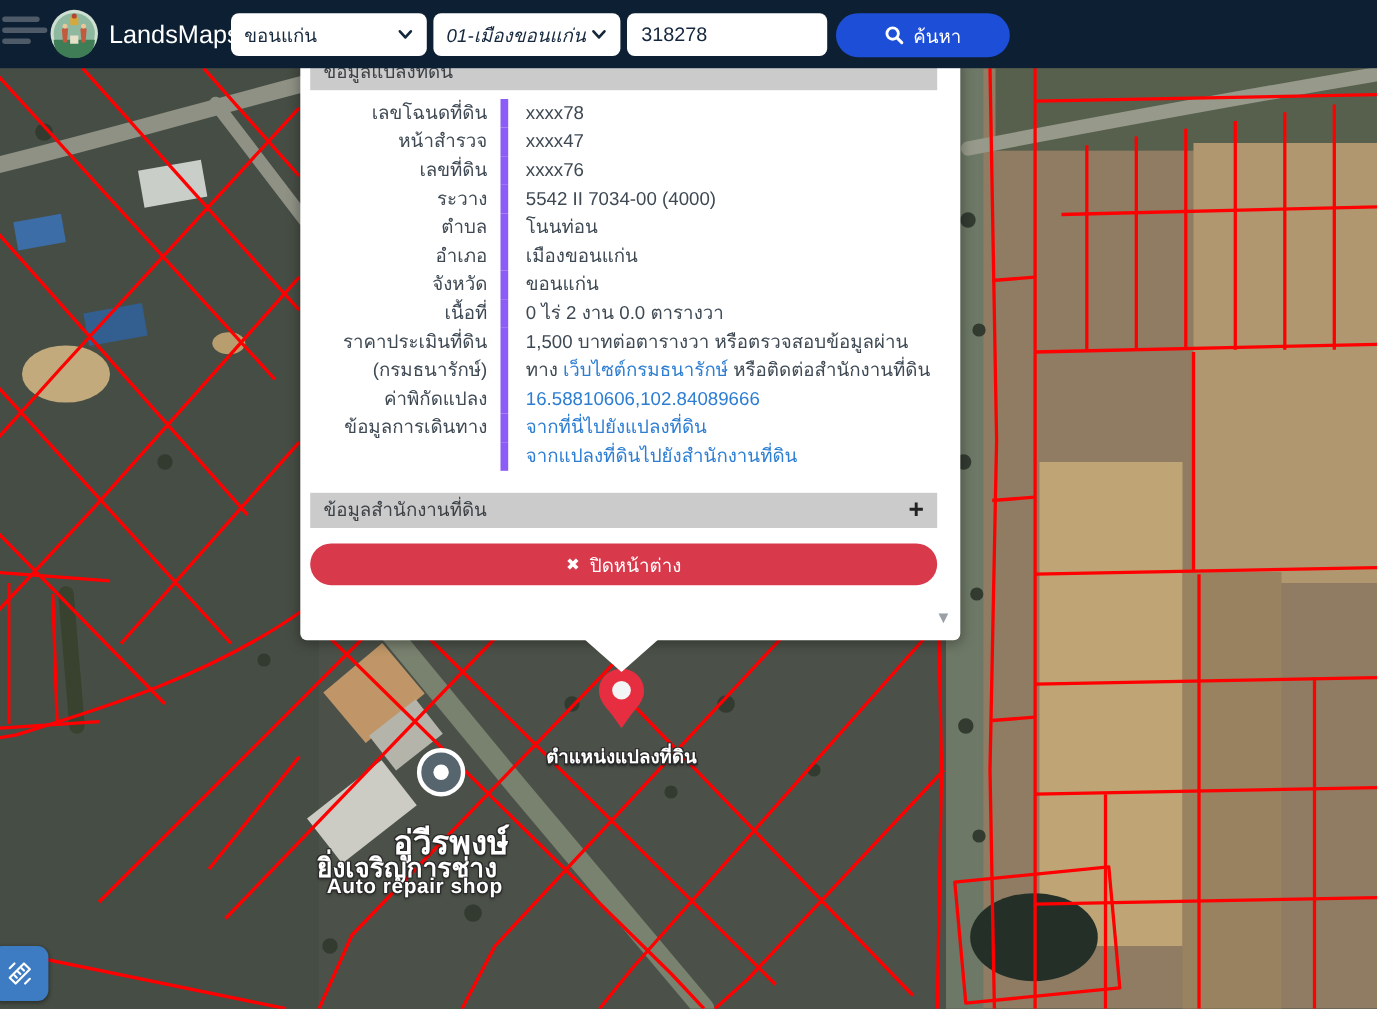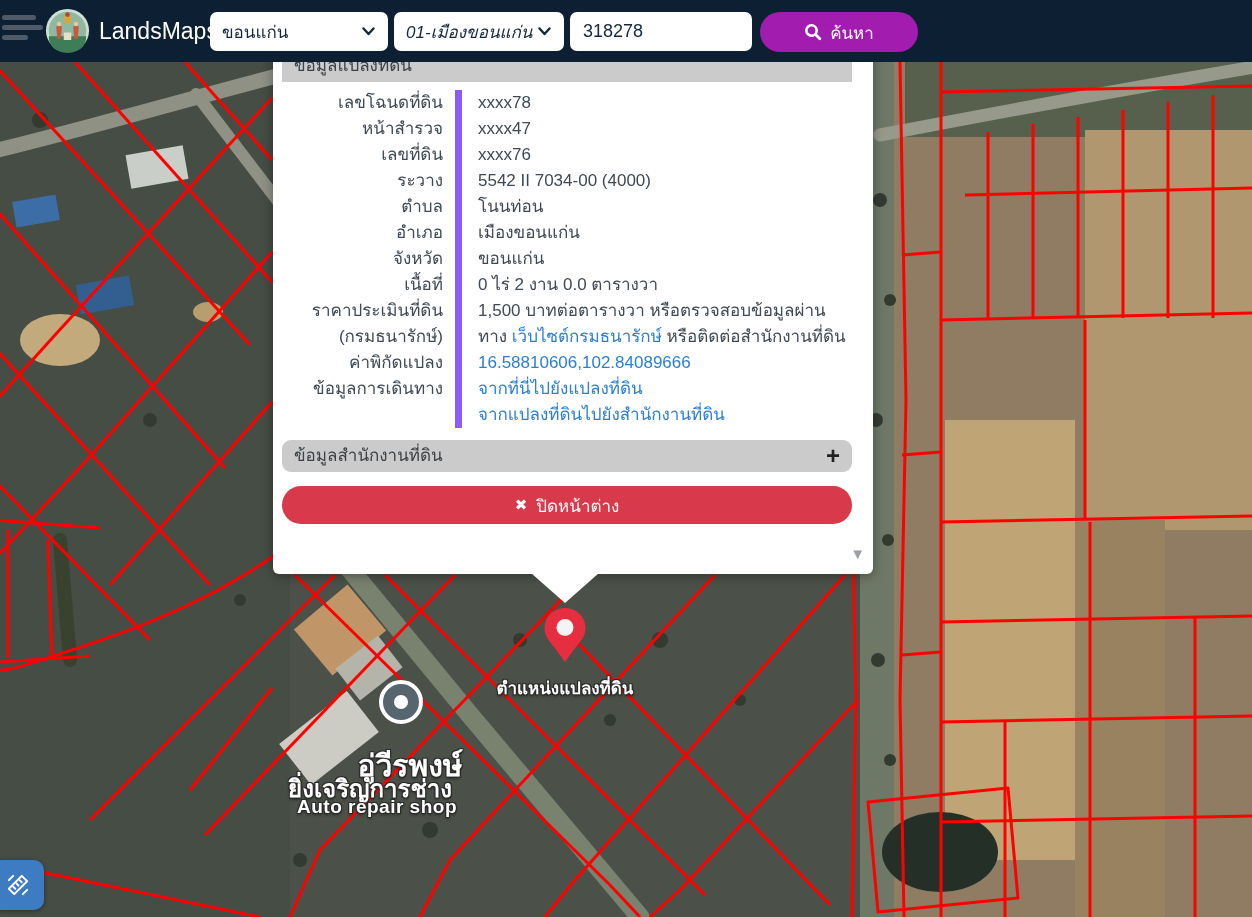--- a/index.html
+++ b/index.html
@@ -40,41 +40,41 @@
   .nav-control{
     position:absolute;top:12px;height:39px;background:#fff;border-radius:7px;
     box-sizing:border-box;display:flex;align-items:center;color:#15273d;font-size:17px;
   }
   .nav-select{padding:0 12px;cursor:pointer;justify-content:space-between;}
   #province-select{left:210px;width:178px;}
   #amphoe-select{left:394px;width:170px;font-style:italic;}
   #parcel-input{left:570px;width:182px;border:none;outline:none;padding:0 13px;font-size:18px;color:#15273d;font-family:inherit;}
   #search-btn{
     position:absolute;left:760px;top:12px;width:158px;height:40px;border:none;cursor:pointer;
-    background:#a21caf;border-radius:20px;color:#fff;font-size:17px;font-family:inherit;
+    background:#1d4ed8;border-radius:20px;color:#fff;font-size:17px;font-family:inherit;
     display:flex;align-items:center;justify-content:center;gap:8px;font-weight:500;
   }
   
   #popup{
     position:absolute;left:273px;top:50px;width:600px;z-index:5;
     background:#fff;border-radius:6px;box-shadow:0 2px 12px rgba(0,0,0,.35);
     box-sizing:border-box;padding:0 21px 50px 9px;
   }
   .section-bar{
     height:32px;line-height:32px;background:#cbcbcb;color:#3c4146;font-size:17px;
     padding:0 12px;display:flex;justify-content:space-between;align-items:flex-end;
   }
   #parcel-table{
     display:grid;grid-template-columns:180px 1fr;padding:8px 0;font-size:17px;color:#3e4953;
   }
   #parcel-table .cell{line-height:26px;}
   #parcel-table .label{border-right:7px solid #8b5cf6;text-align:right;padding-right:12px;white-space:pre-line;}
   #parcel-table .value{padding-left:16px;padding-right:6px;}
   .lnk{color:#2d7ed3;text-decoration:none;cursor:pointer;}
-  #office-bar{margin-top:4px;border-radius:9px;}
+  #office-bar{margin-top:12px;}
   #office-plus{font-size:24px;font-weight:bold;color:#222;line-height:32px;cursor:pointer;}
   #close-btn{
     margin-top:14px;width:100%;height:38px;border:none;cursor:pointer;
     background:#d8394b;border-radius:19px;color:#fff;font-size:17px;font-family:inherit;
     display:flex;align-items:center;justify-content:center;gap:9px;
   }
   #close-btn .x{font-size:15px;}
   #scroll-down{position:absolute;right:8px;bottom:12px;color:#9aa0a6;font-size:15px;cursor:pointer;}
   #popup-pointer{
     position:absolute;left:50%;margin-left:-42px;bottom:-29px;width:0;height:0;

